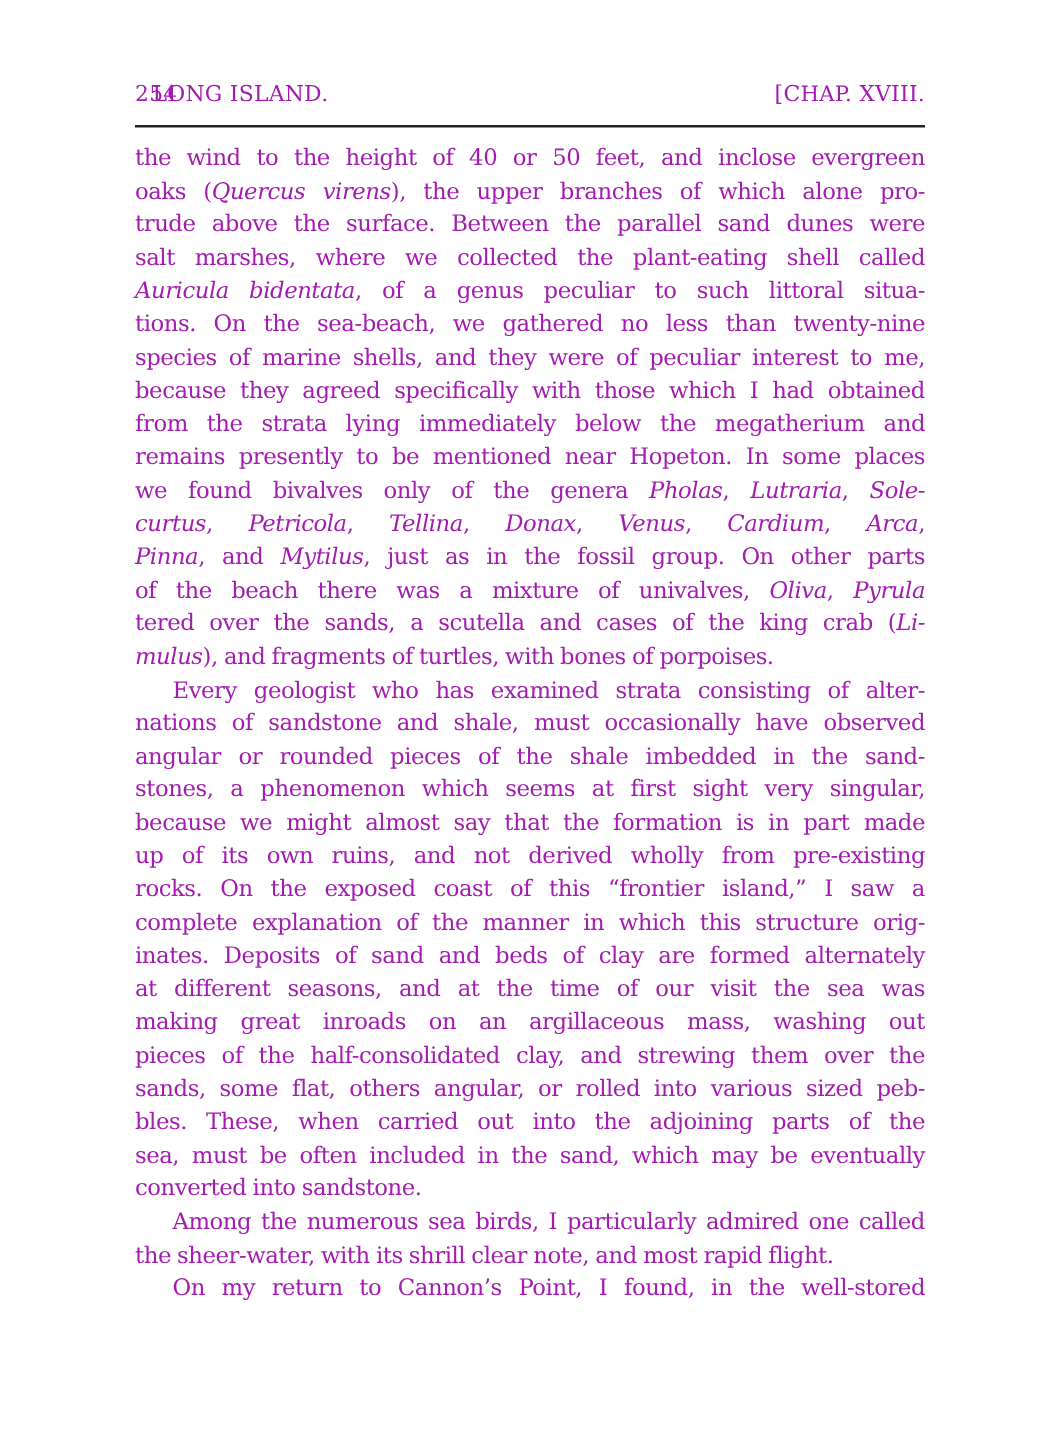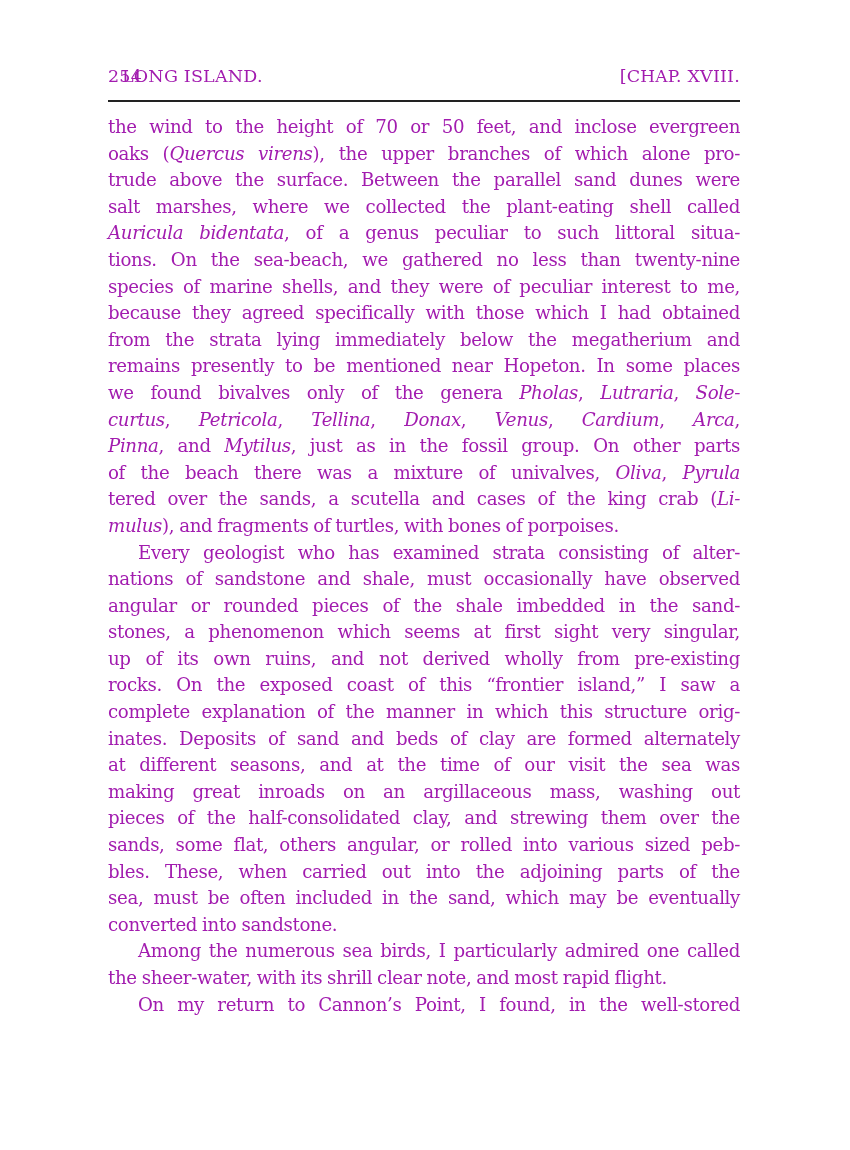--- a/index.html
+++ b/index.html
@@ -34,21 +34,21 @@
 
 <div class="page">
   <div class="running-head">
     <span class="pg">254</span>
     <span class="ttl">LONG ISLAND.</span>
     <span class="chap"><span>[C</span><span class="sc">HAP.</span><span> XVIII.</span></span>
   </div>
   <div class="rule"></div>
   <div class="body-text" id="body-text">
       <div>
-        <div class="line"><span>the wind to the height of 70 or 50 feet, and inclose evergreen</span></div>
+        <div class="line"><span>the wind to the height of 40 or 50 feet, and inclose evergreen</span></div>
         <div class="line"><span>oaks (</span><i>Quercus virens</i><span>), the upper branches of which alone pro-</span></div>
         <div class="line"><span>trude above the surface.  Between the parallel sand dunes were</span></div>
         <div class="line"><span>salt marshes, where we collected the plant-eating shell called</span></div>
         <div class="line"><i>Auricula bidentata</i><span>, of a genus peculiar to such littoral situa-</span></div>
         <div class="line"><span>tions.  On the sea-beach, we gathered no less than twenty-nine</span></div>
         <div class="line"><span>species of marine shells, and they were of peculiar interest to me,</span></div>
         <div class="line"><span>because they agreed specifically with those which I had obtained</span></div>
         <div class="line"><span>from the strata lying immediately below the megatherium and</span></div>
         <div class="line"><span>remains presently to be mentioned near Hopeton.  In some places</span></div>
         <div class="line"><span>we found bivalves only of the genera </span><i>Pholas</i><span>, </span><i>Lutraria</i><span>, </span><i>Sole-</i></div>
@@ -56,20 +56,21 @@
         <div class="line"><i>Pinna</i><span>, and </span><i>Mytilus</i><span>, just as in the fossil group.  On other parts</span></div>
         <div class="line"><span>of the beach there was a mixture of univalves, </span><i>Oliva</i><span>, </span><i>Pyrula</i></div>
         <div class="line"><span>tered over the sands, a scutella and cases of the king crab (</span><i>Li-</i></div>
         <div class="line last"><i>mulus</i><span>), and fragments of turtles, with bones of porpoises.</span></div>
       </div>
       <div>
         <div class="line indent"><span>Every geologist who has examined strata consisting of alter-</span></div>
         <div class="line"><span>nations of sandstone and shale, must occasionally have observed</span></div>
         <div class="line"><span>angular or rounded pieces of the shale imbedded in the sand-</span></div>
         <div class="line"><span>stones, a phenomenon which seems at first sight very singular,</span></div>
+        <div class="line"><span>because we might almost say that the formation is in part made</span></div>
         <div class="line"><span>up of its own ruins, and not derived wholly from pre-existing</span></div>
         <div class="line"><span>rocks.  On the exposed coast of this “frontier island,” I saw a</span></div>
         <div class="line"><span>complete explanation of the manner in which this structure orig-</span></div>
         <div class="line"><span>inates.  Deposits of sand and beds of clay are formed alternately</span></div>
         <div class="line"><span>at different seasons, and at the time of our visit the sea was</span></div>
         <div class="line"><span>making great inroads on an argillaceous mass, washing out</span></div>
         <div class="line"><span>pieces of the half-consolidated clay, and strewing them over the</span></div>
         <div class="line"><span>sands, some flat, others angular, or rolled into various sized peb-</span></div>
         <div class="line"><span>bles.  These, when carried out into the adjoining parts of the</span></div>
         <div class="line"><span>sea, must be often included in the sand, which may be eventually</span></div>

